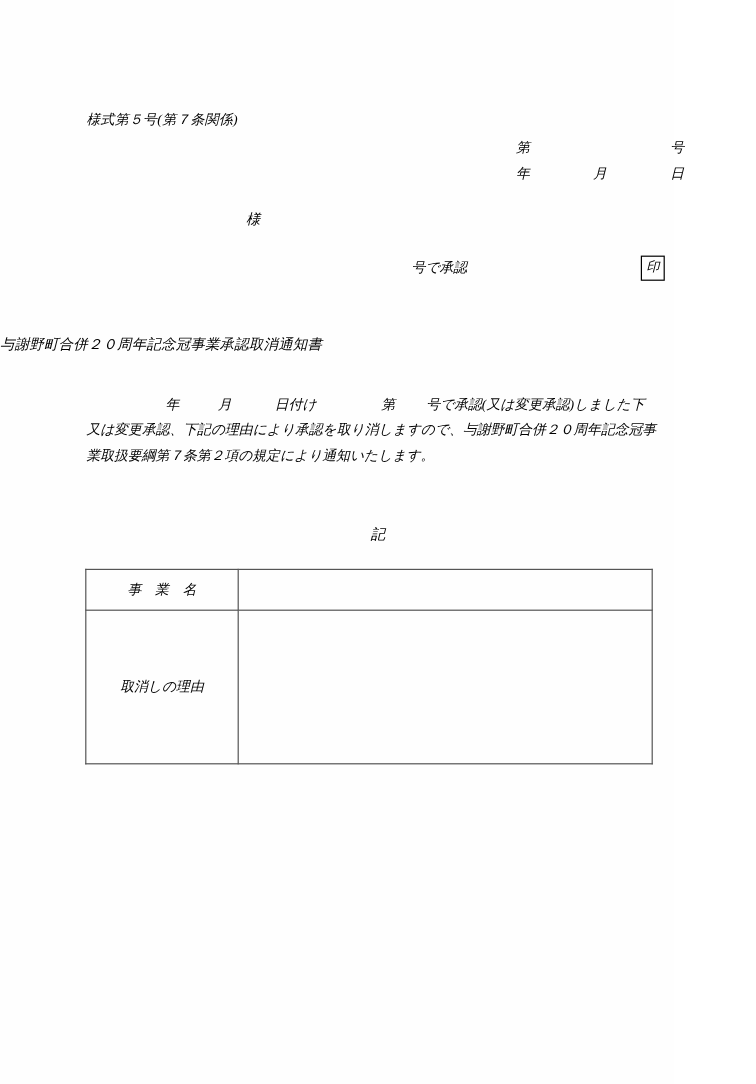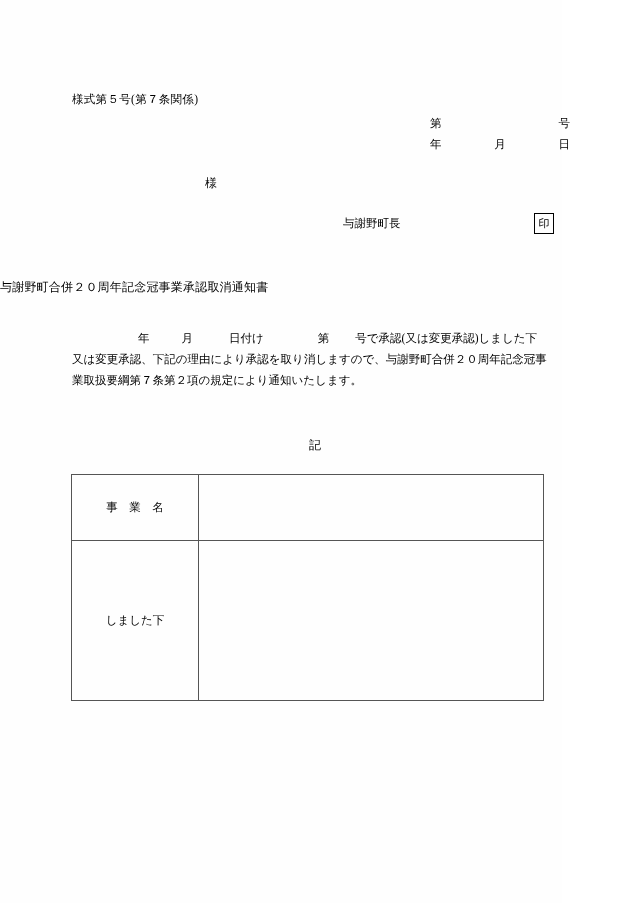--- a/index.html
+++ b/index.html
@@ -14,20 +14,21 @@
     color: #000000;
     position: relative;
     overflow: hidden;
   }
   .page {
     position: absolute;
     left: 0; top: 0;
     width: 562px;
     height: 903px;
     background: #fefefe;
+    font-style: italic;
   }
   .form-id {
     position: absolute;
     left: 72px;
     top: 92px;
     font-size: 11.5px;
     letter-spacing: 0.3px;
     white-space: nowrap;
   }
   .doc-no-row {
@@ -118,21 +119,21 @@
     table-layout: fixed;
   }
   table.detail td {
     border: 1px solid #555;
     font-size: 11.5px;
     vertical-align: middle;
   }
   td.label-cell {
     width: 118px;
     text-align: center;
-    padding: 22px 4px;
+    padding: 6px 4px;
   }
   td.value-cell {
     padding: 6px 6px;
   }
   tr.row-name td { height: 21px; }
   tr.row-reason td { height: 115px; }
 </style>
 </head>
 <body>
 
@@ -146,21 +147,21 @@
   </div>
 
   <div class="doc-date-row">
     <span>年</span>
     <span>月</span>
     <span>日</span>
   </div>
 
   <div class="addressee">様</div>
 
-  <div class="issuer">与謝野町長</div>
+  <div class="issuer">号で承認</div>
 
   <div class="seal-box">印</div>
 
   <div class="doc-title">与謝野町合併２０周年記念冠事業承認取消通知書</div>
 
   <div class="body-block">
     <span class="body-line-1">
       <span class="ind"></span><span>年</span><span class="g1"></span><span>月</span><span class="g2"></span><span>日付け</span><span class="g3"></span><span>第</span><span class="g4"></span><span>号で承認(又は変更承認)しました下</span>
     </span>
     <span class="body-rest">又は変更承認、下記の理由により承認を取り消しますので、与謝野町合併２０周年記念冠事業取扱要綱第７条第２項の規定により通知いたします。</span>
@@ -168,19 +169,19 @@
 
   <div class="ki-mark">記</div>
 
   <table class="detail">
     <tbody>
       <tr class="row-name">
         <td class="label-cell">事　業　名</td>
         <td class="value-cell"></td>
       </tr>
       <tr class="row-reason">
-        <td class="label-cell">しました下</td>
+        <td class="label-cell">取消しの理由</td>
         <td class="value-cell"></td>
       </tr>
     </tbody>
   </table>
 
 </div>
 
 </body></html>

